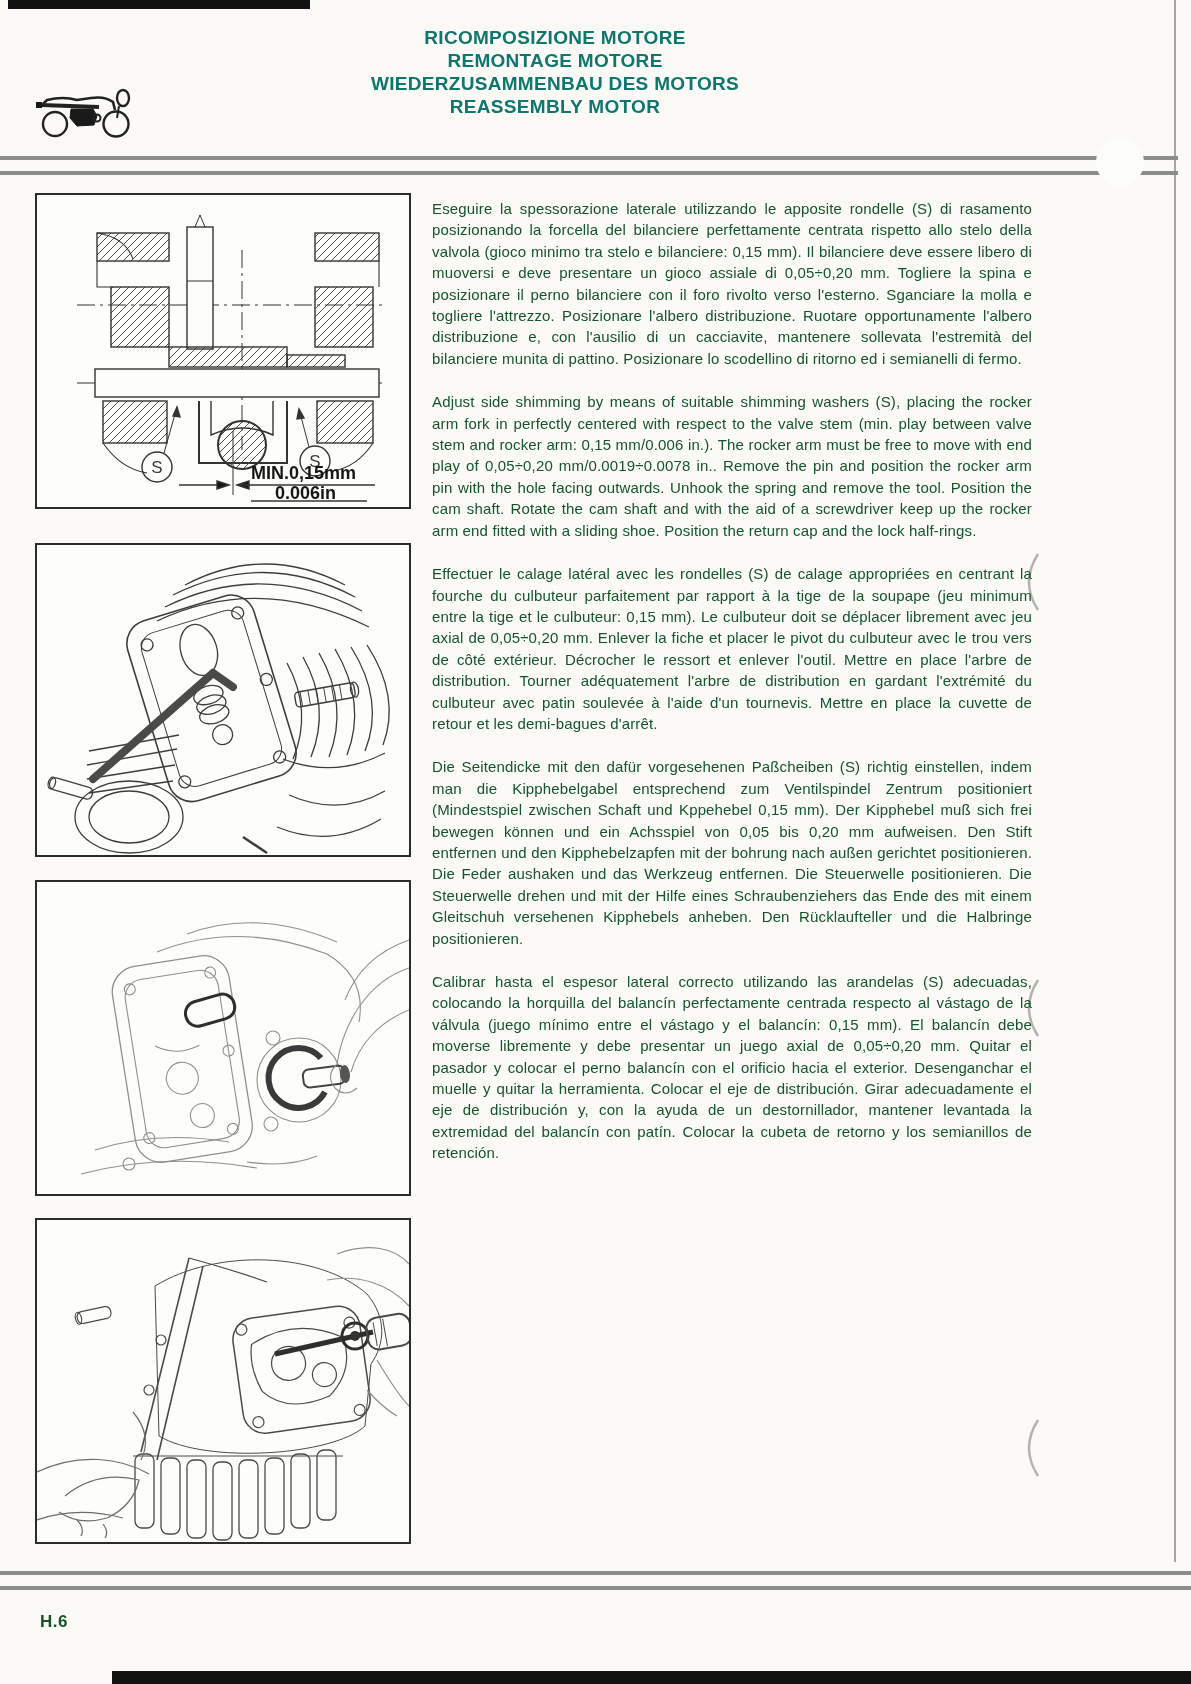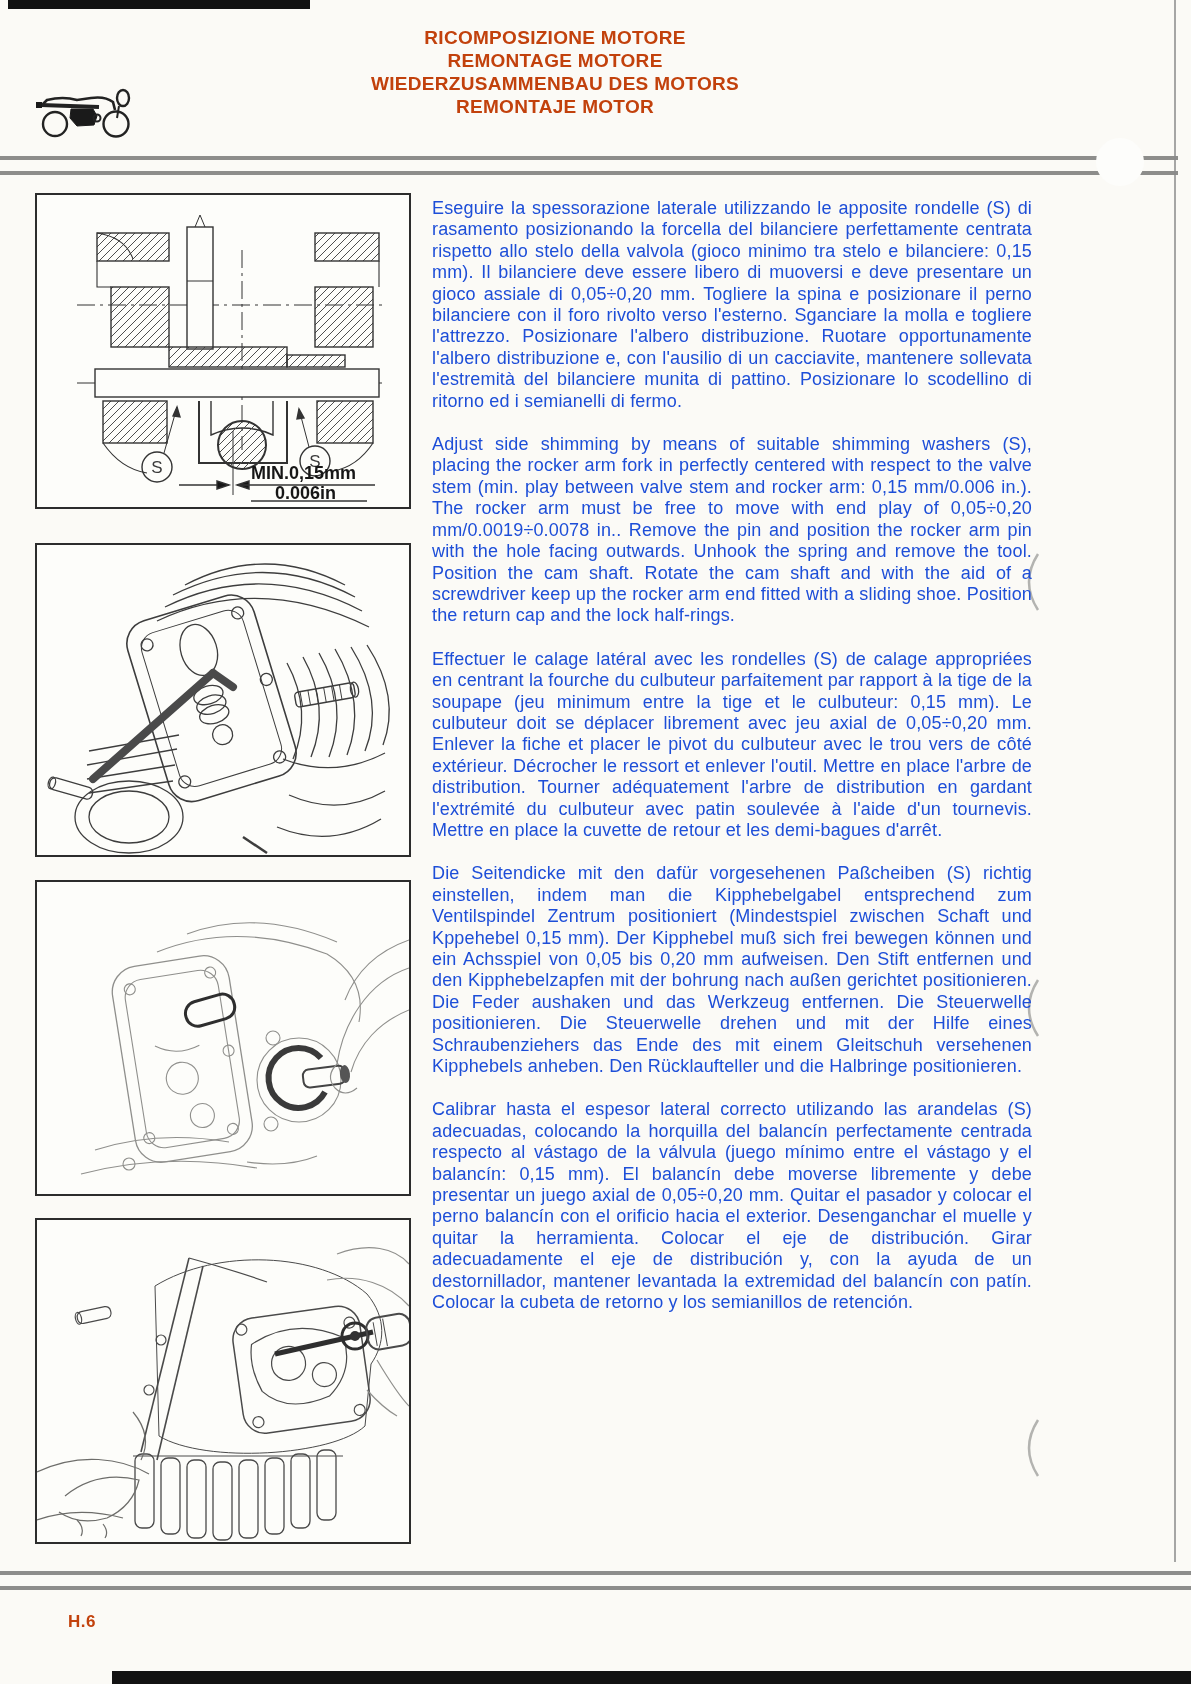--- a/index.html
+++ b/index.html
@@ -19,40 +19,40 @@
   .rule.r1{left:0;top:156px;width:1178px;}
   .rule.r2{left:0;top:171px;width:1178px;}
   .rule.r3{left:0;top:1571px;width:1191px;}
   .rule.r4{left:0;top:1586px;width:1191px;}
   .punch-hole{position:absolute;left:1096px;top:138px;width:48px;height:48px;border-radius:50%;background:#fdfdfb;}
   .edge-vline{position:absolute;left:1174px;top:0;width:2px;height:1562px;background:#8a8a8a;opacity:.75;}
   .scan-curve{position:absolute;width:26px;height:60px;}
   
   .title-block{
     position:absolute;left:275px;top:26px;width:560px;
-    text-align:center;color:#c2410c;font-weight:700;
+    text-align:center;color:#0f766e;font-weight:700;
     font-size:19px;line-height:23px;letter-spacing:.3px;
   }
   .moto-icon{position:absolute;left:33px;top:78px;width:108px;height:62px;}
   
   .fig{position:absolute;background:#fdfdfa;border:2px solid #2c2c2c;}
   .fig.f1{left:35px;top:193px;width:372px;height:312px;}
   .fig.f2{left:35px;top:543px;width:372px;height:310px;border-width:2px;}
   .fig.f3{left:35px;top:880px;width:372px;height:312px;}
   .fig.f4{left:35px;top:1218px;width:372px;height:322px;}
   .fig svg{display:block;width:100%;height:100%;}
   
   .text-col{
     position:absolute;left:432px;top:198px;width:600px;
-    color:#1d4ed8;font-size:18px;line-height:21.4px;
+    color:#14532d;font-size:15px;line-height:21.4px;
     text-align:justify;letter-spacing:.15px;
   }
   .text-col p{margin:0 0 22px 0;}
   
-  .page-num{position:absolute;left:40px;top:1612px;font-size:17px;font-weight:700;color:#c2410c;letter-spacing:.5px;margin-left:28px;}
+  .page-num{position:absolute;left:40px;top:1612px;font-size:17px;font-weight:700;color:#14532d;letter-spacing:.5px;}
   .dimtext{font:700 18px "Liberation Sans",sans-serif;fill:#161616;}
   .slabel{font:400 17px "Liberation Sans",sans-serif;fill:#3a3a3a;}
 </style>
 </head>
 <body>
 
 <div class="page">
 
   <div class="bar-top"></div>
 
@@ -69,21 +69,21 @@
       <rect x="3" y="24" width="6" height="6" fill="#1a1a1a"></rect>
       <path d="M38,31 l22,0 l4,7 l-3,9 l-17,1 l-7,-8 z" fill="#1a1a1a" stroke="#1a1a1a"></path>
       <circle cx="64" cy="40" r="3.5" fill="none" stroke="#222" stroke-width="2"></circle>
     </svg>
   </div>
 
   <div class="title-block">
     <div>RICOMPOSIZIONE MOTORE</div>
     <div>REMONTAGE MOTORE</div>
     <div>WIEDERZUSAMMENBAU DES MOTORS</div>
-    <div>REMONTAJE MOTOR</div>
+    <div>REASSEMBLY MOTOR</div>
   </div>
 
   <div class="rule r1"></div>
   <div class="rule r2"></div>
   <div class="punch-hole"></div>
   <div class="edge-vline"></div>
 
   <div class="scan-curve" style="left:1018px;top:552px;">
     <svg viewBox="0 0 26 60">
         <path d="M20,2 Q2,30 20,58" fill="none" stroke="#b3b3b0" stroke-width="2.5"></path>

